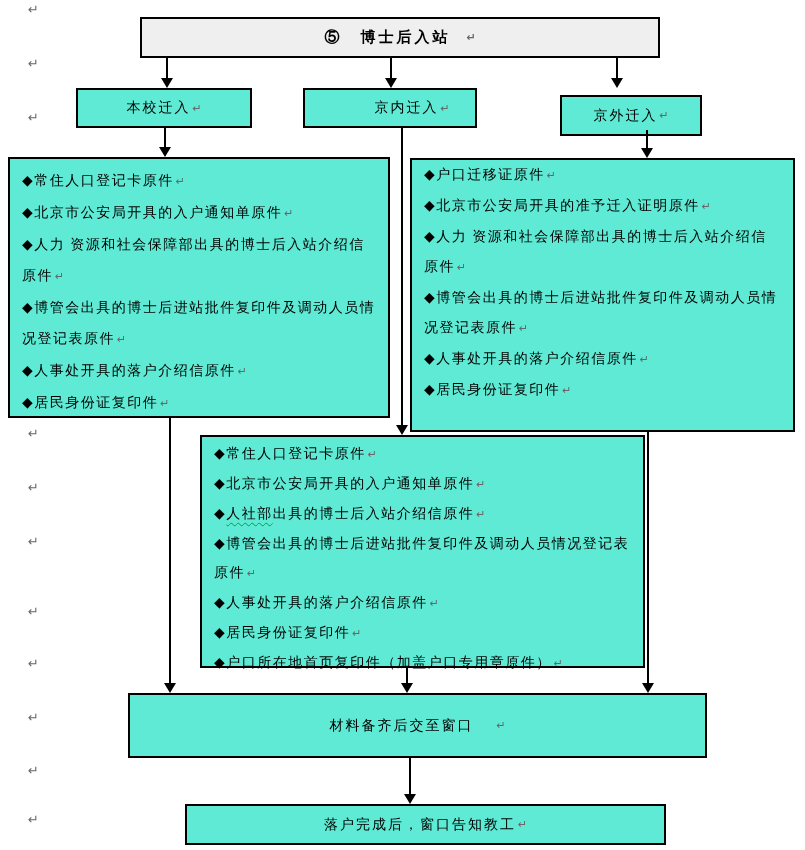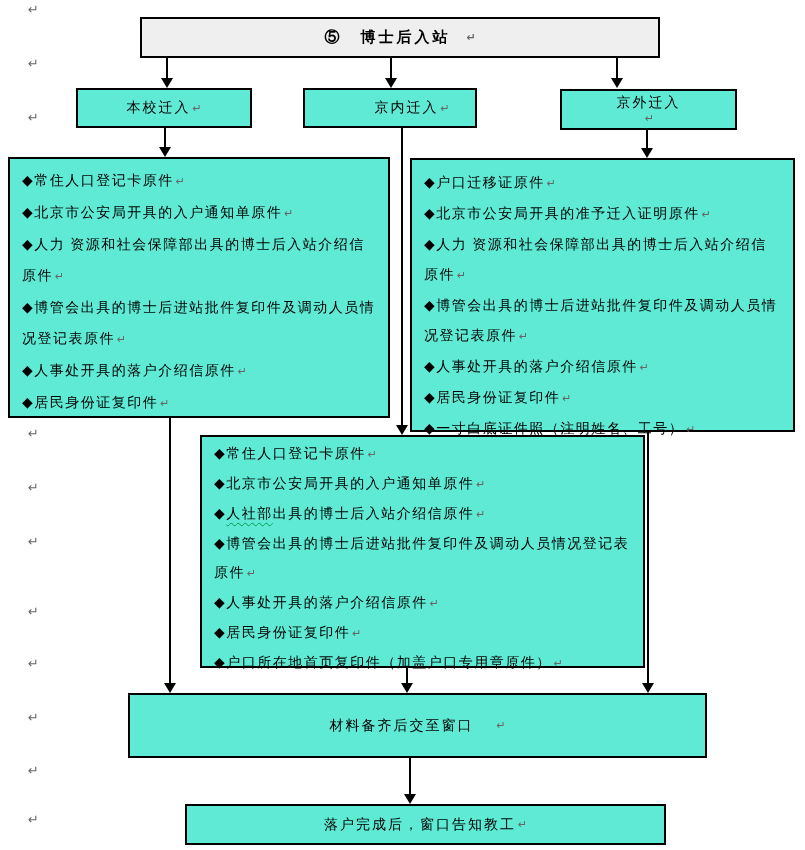--- a/index.html
+++ b/index.html
@@ -68,49 +68,48 @@
   <div class="ahead" style="left:611px;top:78px;"></div>
 
   <div class="box label-box" style="left:76px;top:88px;width:176px;height:40px;">
     <span>本校迁入</span>
       <span class="ret">↵</span>
   </div>
   <div class="box label-box" style="left:303px;top:88px;width:174px;height:40px;padding-left:44px;">
     <span>京内迁入</span>
       <span class="ret">↵</span>
   </div>
-  <div class="box label-box" style="left:560px;top:89px;width:177px;height:41px;flex-direction:column;">
+  <div class="box label-box" style="left:560px;top:95px;width:142px;height:41px;">
     <span>京外迁入</span>
       <span class="ret">↵</span>
   </div>
 
   <div class="aline" style="left:164px;top:128px;height:19px;"></div>
   <div class="ahead" style="left:159px;top:147px;"></div>
   <div class="aline" style="left:401px;top:128px;height:297px;"></div>
   <div class="ahead" style="left:396px;top:425px;"></div>
   <div class="aline" style="left:646px;top:130px;height:18px;"></div>
   <div class="ahead" style="left:641px;top:148px;"></div>
 
   <div class="box list-box" id="left-list" style="left:8px;top:157px;width:382px;height:261px;padding:6px 12px;">
       <div class="li">◆常住人口登记卡原件<span class="ret">↵</span></div>
       <div class="li">◆北京市公安局开具的入户通知单原件<span class="ret">↵</span></div>
       <div class="li">◆人力 资源和社会保障部出具的博士后入站介绍信原件<span class="ret">↵</span></div>
       <div class="li">◆博管会出具的博士后进站批件复印件及调动人员情况登记表原件<span class="ret">↵</span></div>
       <div class="li">◆人事处开具的落户介绍信原件<span class="ret">↵</span></div>
       <div class="li">◆居民身份证复印件<span class="ret">↵</span></div>
     </div>
 
-  <div class="box list-box" id="right-list" style="left:410px;top:158px;width:385px;height:274px;padding:8px 12px;">
+  <div class="box list-box" id="right-list" style="left:410px;top:158px;width:385px;height:274px;padding:0 12px;">
       <div class="li">◆户口迁移证原件<span class="ret">↵</span></div>
       <div class="li">◆北京市公安局开具的准予迁入证明原件<span class="ret">↵</span></div>
       <div class="li">◆人力 资源和社会保障部出具的博士后入站介绍信原件<span class="ret">↵</span></div>
       <div class="li">◆博管会出具的博士后进站批件复印件及调动人员情况登记表原件<span class="ret">↵</span></div>
       <div class="li">◆人事处开具的落户介绍信原件<span class="ret">↵</span></div>
       <div class="li">◆居民身份证复印件<span class="ret">↵</span></div>
-      <div class="li">◆一寸白底证件照（注明姓名、工号）<span class="ret">↵</span></div>
     </div>
 
   <div class="box list-box" id="middle-list" style="left:200px;top:435px;width:445px;height:233px;padding:2px 12px;">
       <div class="li">◆常住人口登记卡原件<span class="ret">↵</span></div>
       <div class="li">◆北京市公安局开具的入户通知单原件<span class="ret">↵</span></div>
       <div class="li">◆<span class="wavy">人社部</span>出具的博士后入站介绍信原件<span class="ret">↵</span></div>
       <div class="li">◆博管会出具的博士后进站批件复印件及调动人员情况登记表原件<span class="ret">↵</span></div>
       <div class="li">◆人事处开具的落户介绍信原件<span class="ret">↵</span></div>
       <div class="li">◆居民身份证复印件<span class="ret">↵</span></div>
       <div class="li">◆户口所在地首页复印件（加盖户口专用章原件）<span class="ret">↵</span></div>

